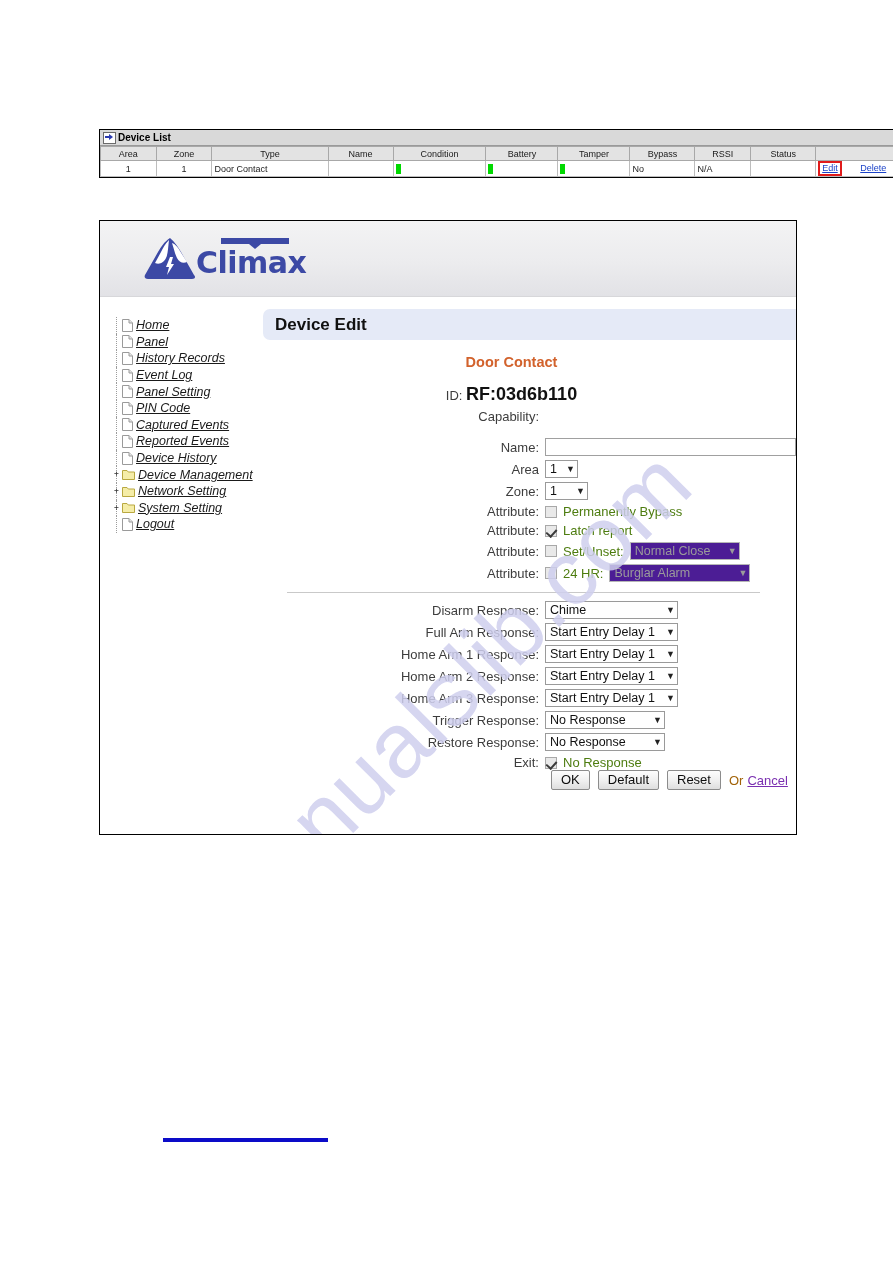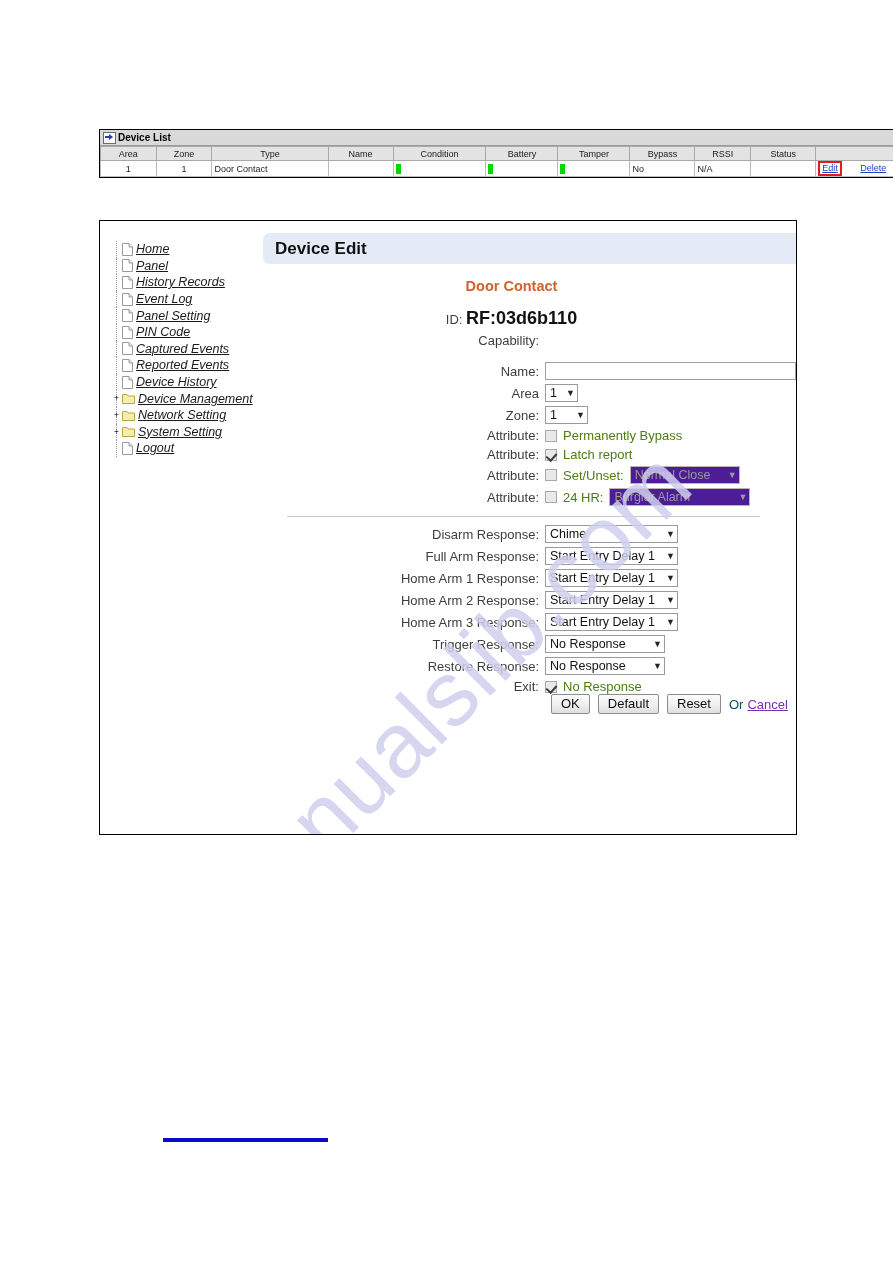--- a/index.html
+++ b/index.html
@@ -378,21 +378,21 @@
     border: 1px solid #8c8c8c;
     background: linear-gradient(to bottom,#fdfdfd 0%, #efefef 55%, #dedede 100%);
     font-size: 13px;
     color: #0d0d0d;
     padding: 1px 9px;
     margin-right: 8px;
     border-radius: 2px;
     cursor: pointer;
     line-height: 16px;
   }
-  .or-text { font-size: 13px; color: #0c4a6e; margin-right: 4px; }
+  .or-text { font-size: 13px; color: #a16207; margin-right: 4px; }
   .cancel-link {
     font-size: 13px;
     color: #7a2fb0;
     text-decoration: underline;
     cursor: pointer;
   }
 
   
   .watermark {
     position: absolute;
@@ -474,20 +474,34 @@
           <span class="edit-wrap"><a class="link-edit">Edit</a></span>
           <a class="link-delete" style="margin-left:16px">Delete</a>
         </td>
       </tr>
     </tbody>
   </table>
 </div>
 
 <div class="web-panel">
 
+  <div class="web-header">
+    <div class="logo-wrap">
+      <svg class="logo-mark" viewBox="0 0 56 46">
+        <path d="M28 3 C22 7,19 12,16 17 L3 40 C2 42,3 44,6 44 L50 44 C53 44,54 42,52 40 L39 17 C36 12,33 7,28 3 Z" fill="#3c49a5"></path>
+        <path d="M27 5 C23 9,21 13,19 17 L13 28 C18 30,22 27,24 23 C26 19,26 13,27 5 Z" fill="#ffffff"></path>
+        <path d="M30 8 C32 14,33 19,35 23 C37 27,41 29,45 27 L38 16 C36 12,33 9,30 8 Z" fill="#ffffff"></path>
+        <path d="M28 22 L24 32 L27 32 L25 40 L32 29 L29 29 L31 22 Z" fill="#ffffff"></path>
+      </svg>
+      <div class="logo-text-wrap">
+        <div class="logo-bar"></div>
+        <div class="logo-word">Climax</div>
+      </div>
+    </div>
+  </div>
 
   <div class="web-body">
 
     <div class="sidebar">
 
       <div class="nav-item">
         <span class="tree-dots"></span>
         <svg class="icon-file" viewBox="0 0 11 13">
             <path d="M0.5 0.5 H7 L10.5 4 V12.5 H0.5 Z" fill="#fff" stroke="#9a9a9a"></path>
             <path d="M7 0.5 V4 H10.5" fill="#e4e4e4" stroke="#9a9a9a"></path>

